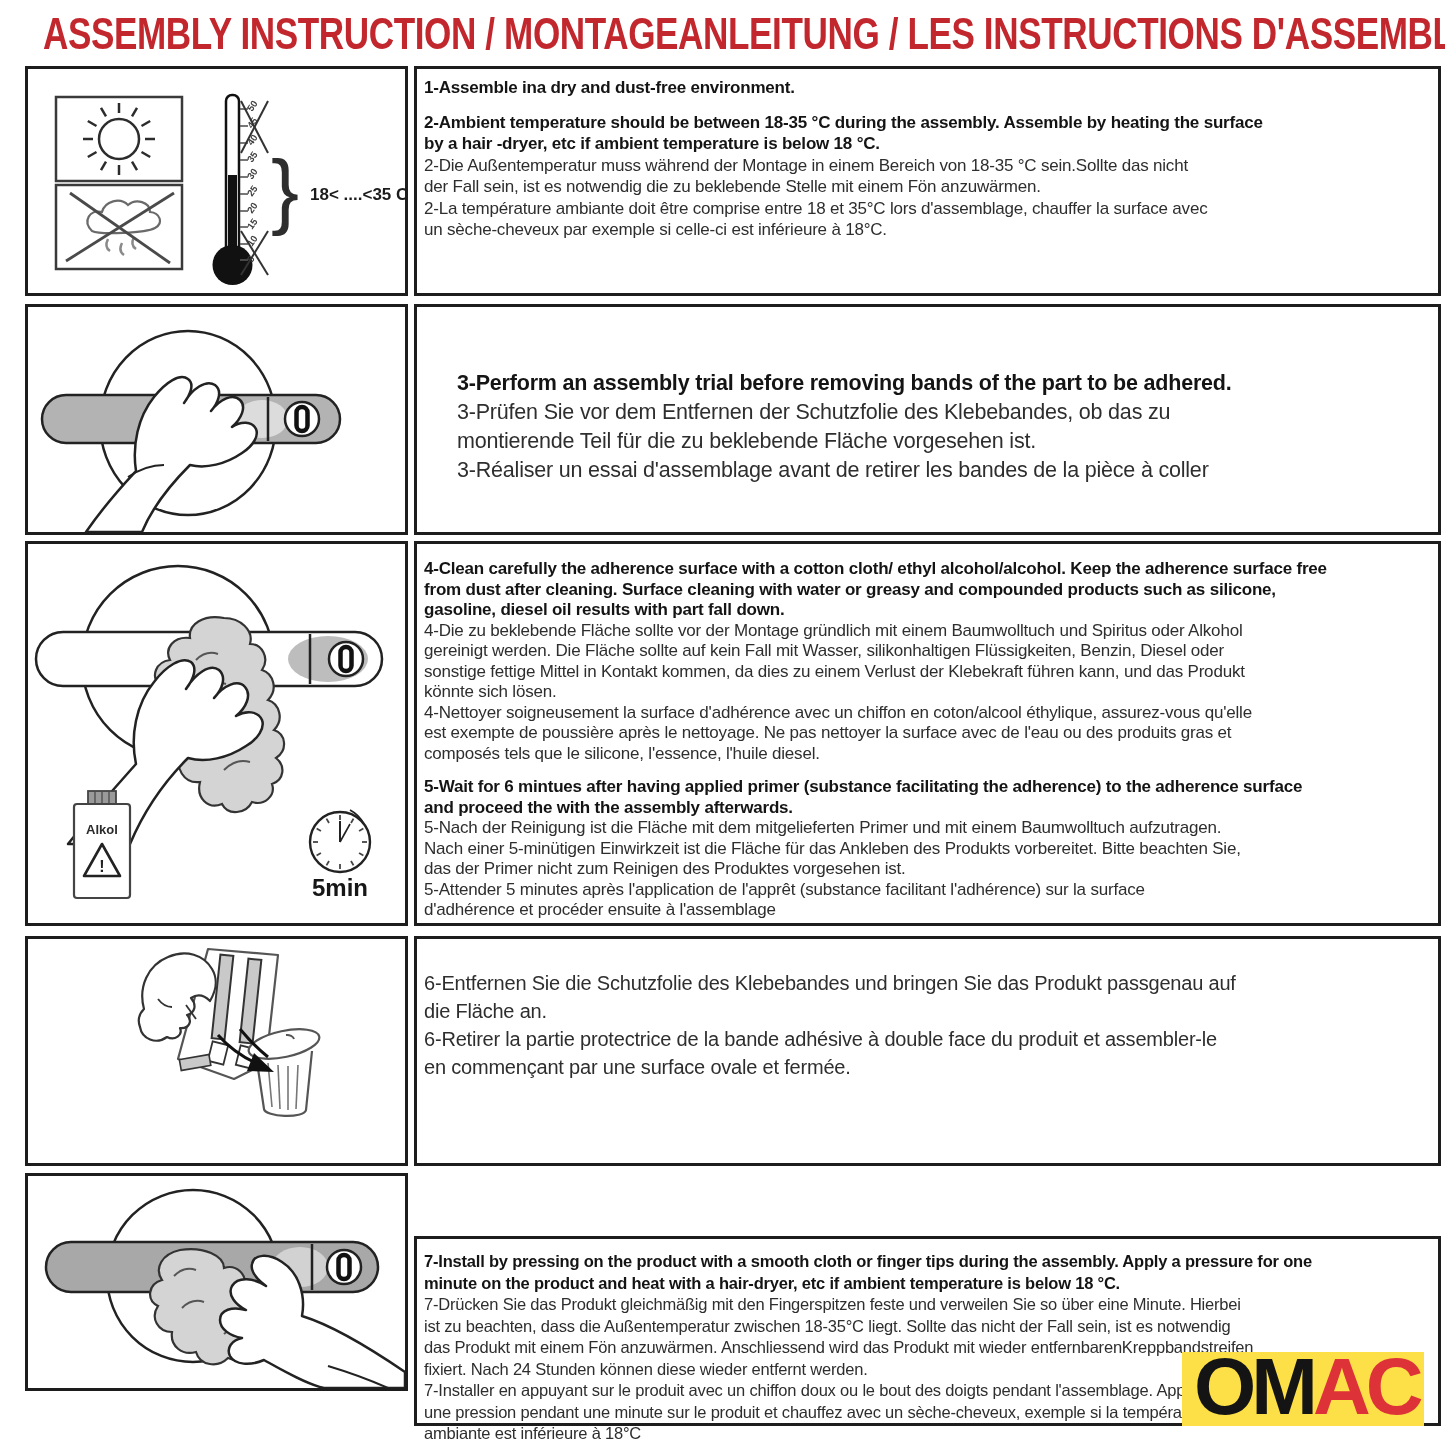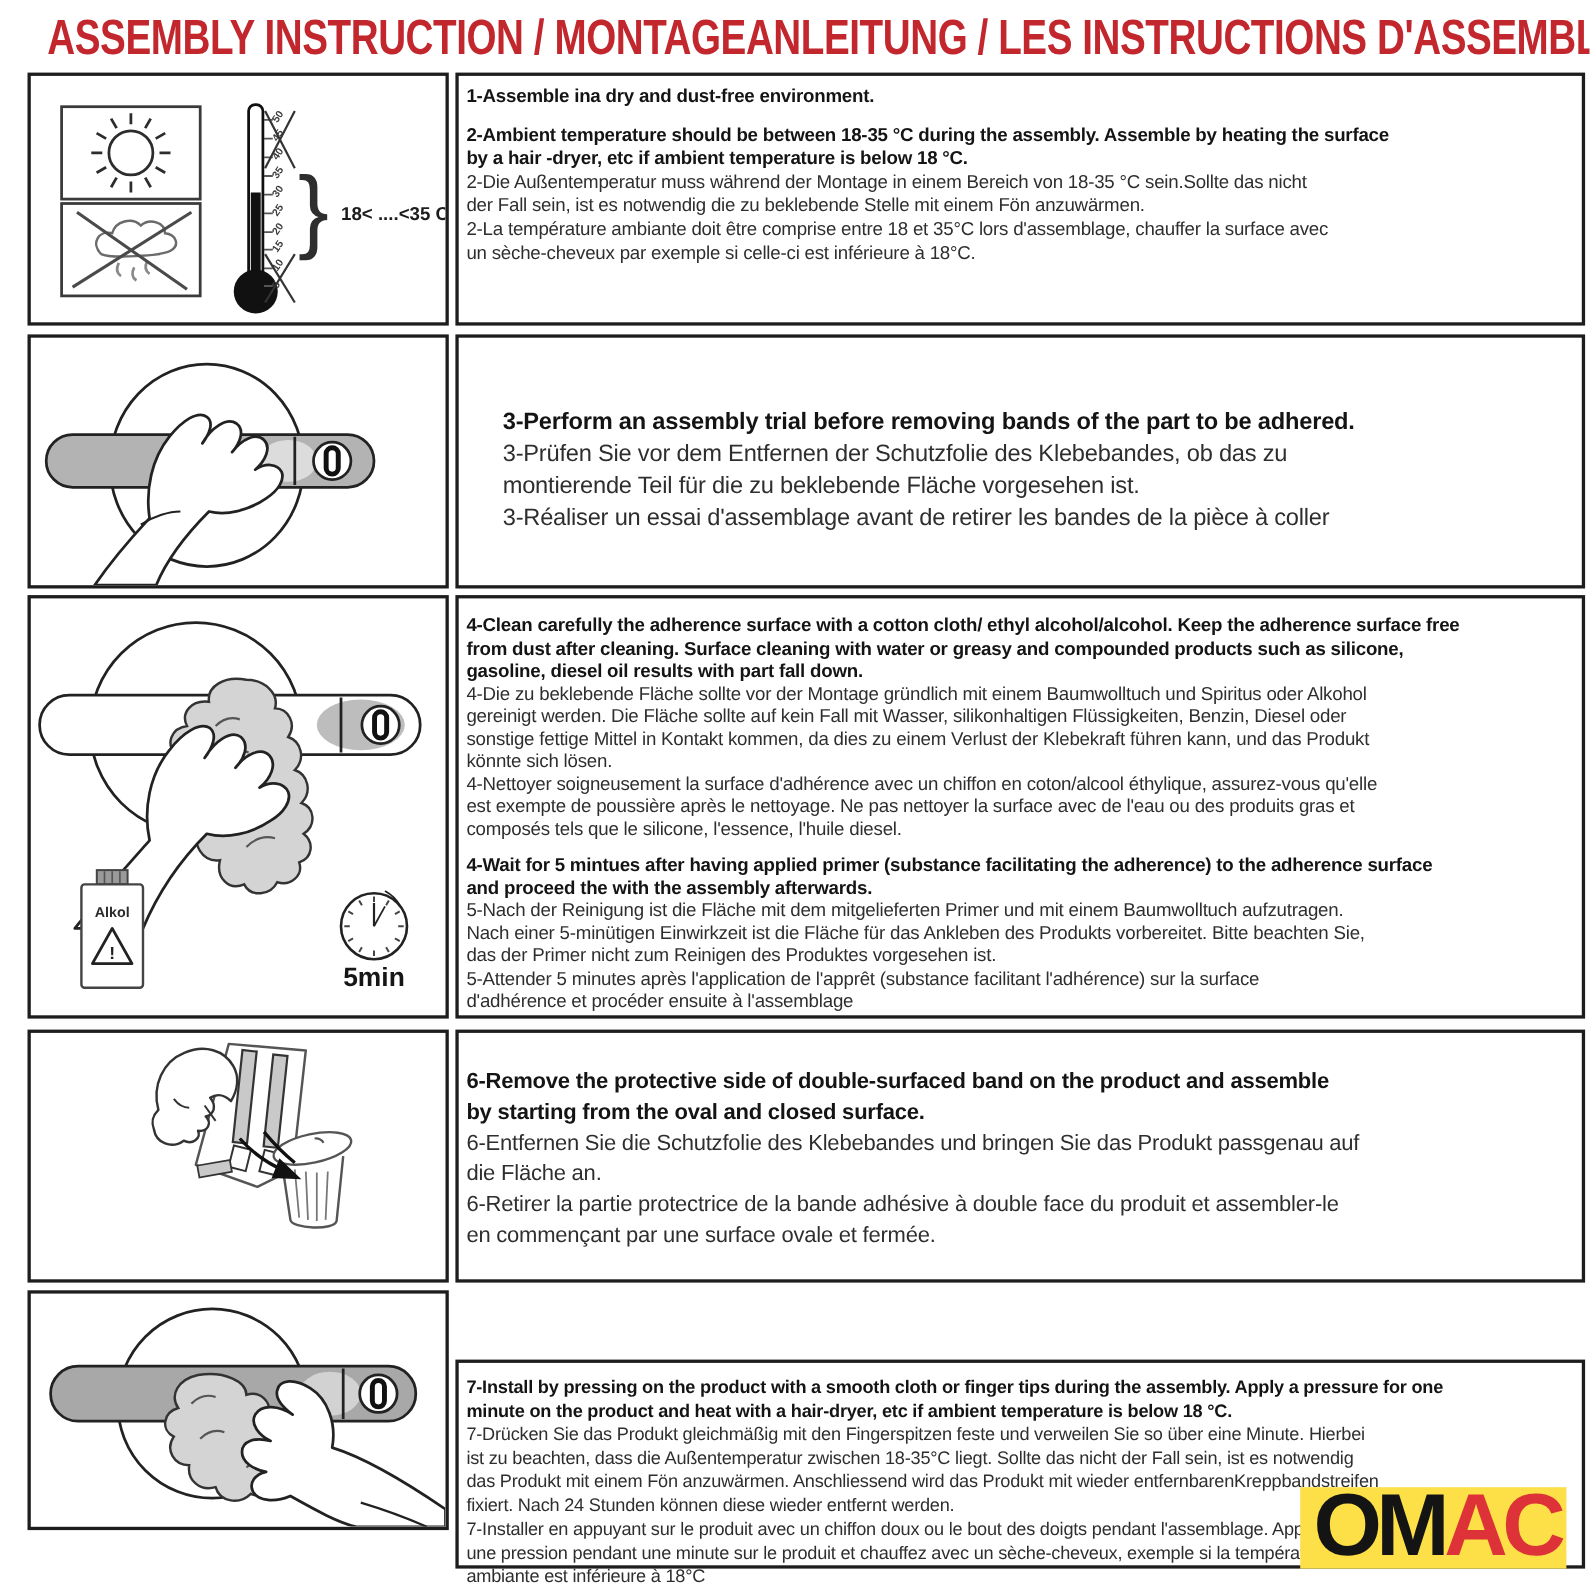--- a/index.html
+++ b/index.html
@@ -194,21 +194,21 @@
   <div class="tb b">4-Clean carefully the adherence surface with a cotton cloth/ ethyl alcohol/alcohol. Keep the adherence surface free
 from dust after cleaning. Surface cleaning with water or greasy and compounded products such as silicone,
 gasoline, diesel oil results with part fall down.</div>
   <div class="tb r">4-Die zu beklebende Fläche sollte vor der Montage gründlich mit einem Baumwolltuch und Spiritus oder Alkohol
 gereinigt werden. Die Fläche sollte auf kein Fall mit Wasser, silikonhaltigen Flüssigkeiten, Benzin, Diesel oder
 sonstige fettige Mittel in Kontakt kommen, da dies zu einem Verlust der Klebekraft führen kann, und das Produkt
 könnte sich lösen.
 4-Nettoyer soigneusement la surface d'adhérence avec un chiffon en coton/alcool éthylique, assurez-vous qu'elle
 est exempte de poussière après le nettoyage. Ne pas nettoyer la surface avec de l'eau ou des produits gras et
 composés tels que le silicone, l'essence, l'huile diesel.</div>
-  <div class="tb b g">4-Wait for 5 mintues after having applied primer (substance facilitating the adherence) to the adherence surface
+  <div class="tb b g">5-Wait for 6 mintues after having applied primer (substance facilitating the adherence) to the adherence surface
 and proceed the with the assembly afterwards.</div>
   <div class="tb r">5-Nach der Reinigung ist die Fläche mit dem mitgelieferten Primer und mit einem Baumwolltuch aufzutragen.
 Nach einer 5-minütigen Einwirkzeit ist die Fläche für das Ankleben des Produkts vorbereitet. Bitte beachten Sie,
 das der Primer nicht zum Reinigen des Produktes vorgesehen ist.
 5-Attender 5 minutes après l'application de l'apprêt (substance facilitant l'adhérence) sur la surface
 d'adhérence et procéder ensuite à l'assemblage</div>
 </div>
 
 <div class="box illus" style="left:25px;top:936px;width:383px;height:230px;">
   <svg viewBox="0 0 377 224">
@@ -240,22 +240,20 @@
     </g>
 
     <g fill="#111">
       <path d="M 190,96 C 204,112 218,120 232,126" fill="none" stroke="#111" stroke-width="3"></path>
       <path d="M 226,114 L 246,133 L 219,132 Z"></path>
       <path d="M 212,90 C 222,102 230,110 240,118" fill="none" stroke="#111" stroke-width="3"></path>
     </g>
   </svg>
 </div>
 <div class="box tbox s4" style="left:414px;top:936px;width:1027px;height:230px;">
-  <div class="tb b">6-Remove the protective side of double-surfaced band on the product and assemble
-by starting from the oval and closed surface.</div>
   <div class="tb r">6-Entfernen Sie die Schutzfolie des Klebebandes und bringen Sie das Produkt passgenau auf
 die Fläche an.
 6-Retirer la partie protectrice de la bande adhésive à double face du produit et assembler-le
 en commençant par une surface ovale et fermée.</div>
 </div>
 
 <div class="box illus" style="left:25px;top:1173px;width:383px;height:218px;">
   <svg viewBox="0 0 377 212">
     <circle cx="165" cy="100" r="86" fill="#fff" stroke="#222" stroke-width="2.5"></circle>
     <rect x="18" y="66" width="332" height="50" rx="25" fill="#a8a8a8" stroke="#222" stroke-width="2.5"></rect>

